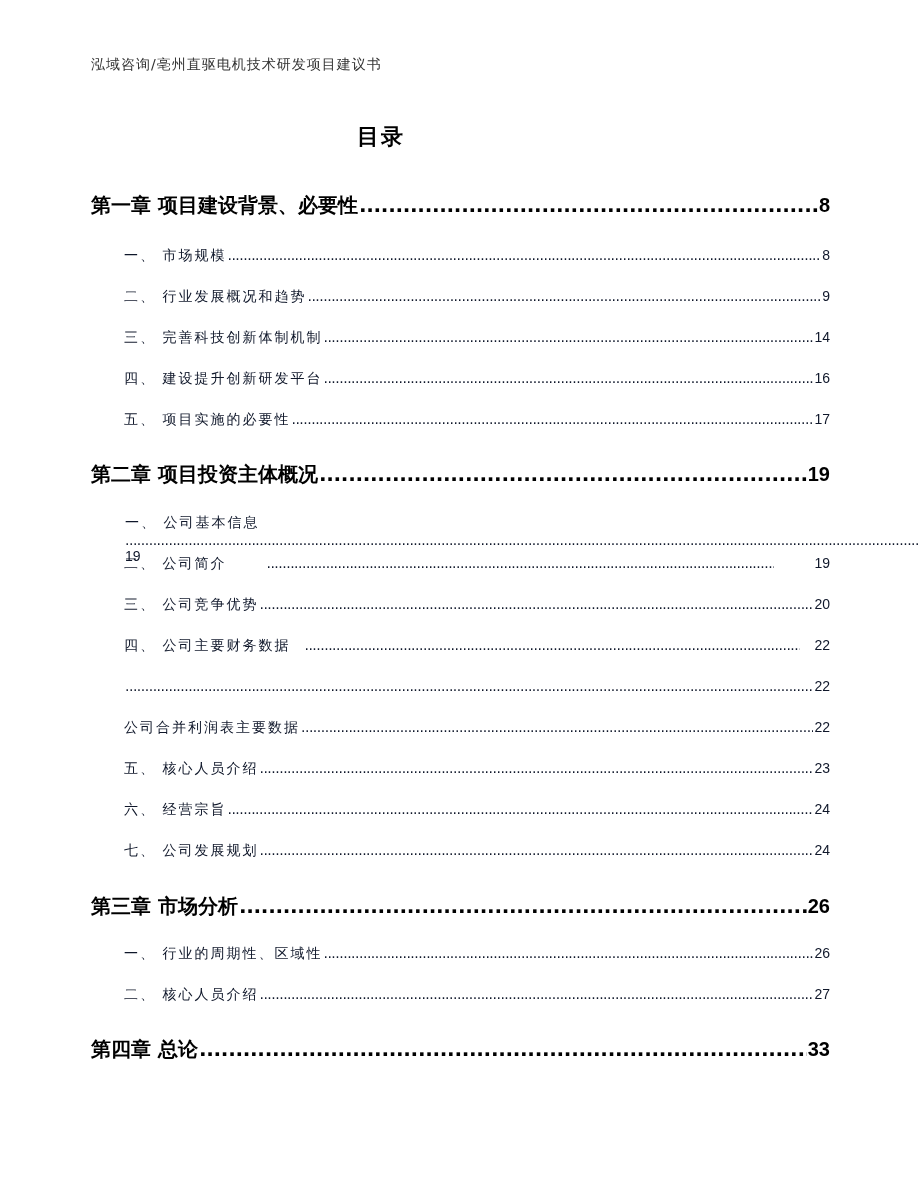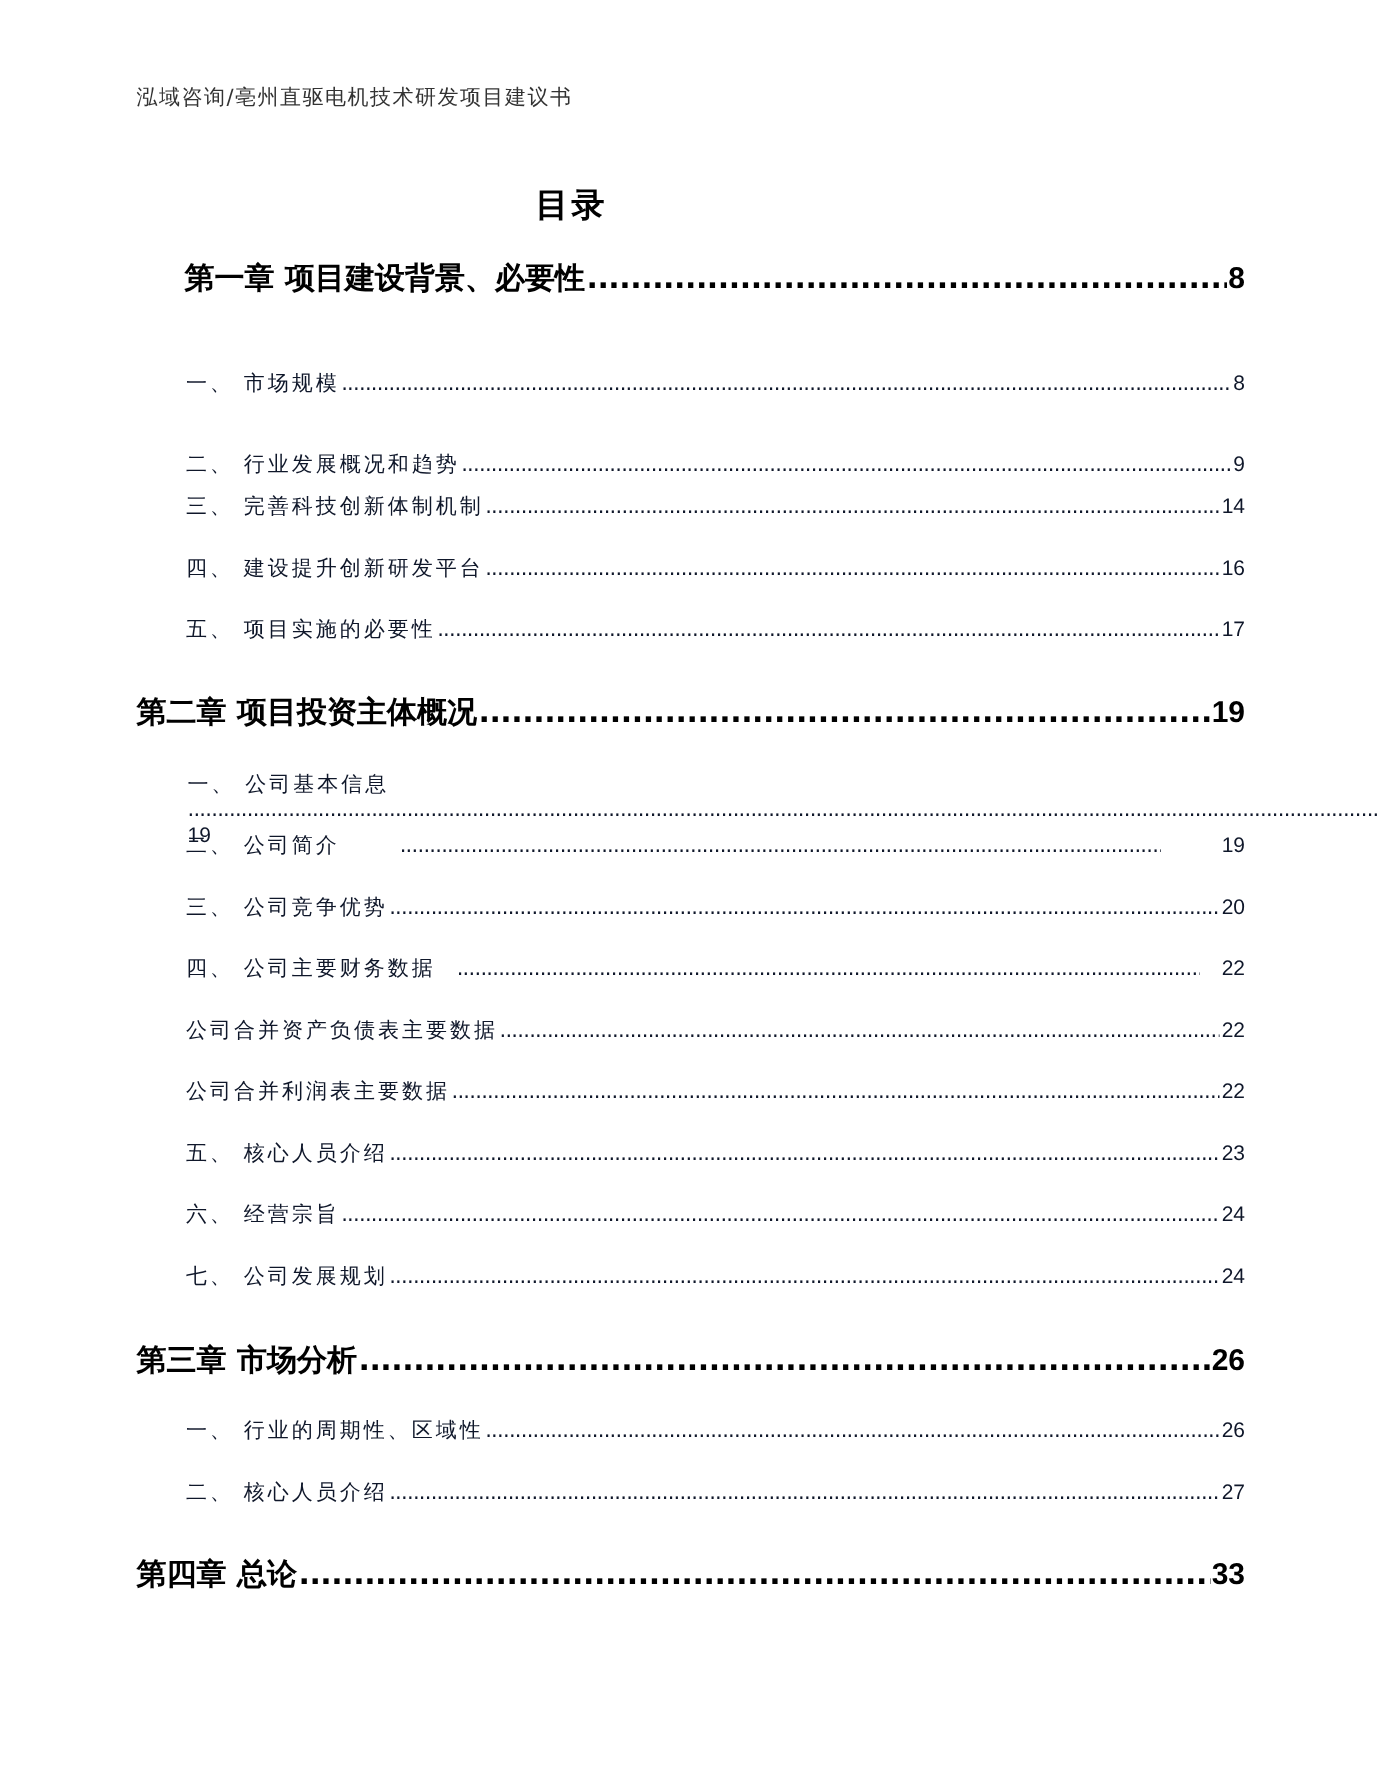--- a/index.html
+++ b/index.html
@@ -20,31 +20,31 @@
     .row.section .dots::after { letter-spacing: -0.5px; }
     .row.indent { padding-left: 33px; left: 0; }
   </style>
 </head>
 <body>
 
 <div class="header">泓域咨询/亳州直驱电机技术研发项目建议书</div>
 <div class="title">目录</div>
 
 <div class="toc" id="toc">
-    <div class="row chapter" style="top: 172px; margin-left: 32px;">
+    <div class="row chapter" style="top: 192px;">
       <span class="label">第一章 项目建设背景、必要性</span>
       <span class="dots"></span>
       <span class="page">8</span>
     </div>
     <div class="row section indent" style="top: 247px;">
       <span class="label">一、 市场规模</span>
       <span class="dots"></span>
       <span class="page">8</span>
     </div>
-    <div class="row section indent" style="top: 301px;">
+    <div class="row section indent" style="top: 288px;">
       <span class="label">二、 行业发展概况和趋势</span>
       <span class="dots"></span>
       <span class="page">9</span>
     </div>
     <div class="row section indent" style="top: 329px;">
       <span class="label">三、 完善科技创新体制机制</span>
       <span class="dots"></span>
       <span class="page">14</span>
     </div>
     <div class="row section indent" style="top: 370px;">
@@ -76,21 +76,20 @@
       <span class="label">三、 公司竞争优势</span>
       <span class="dots"></span>
       <span class="page">20</span>
     </div>
     <div class="row section indent" style="top: 637px; gap: 13px;">
       <span class="label">四、 公司主要财务数据</span>
       <span class="dots"></span>
       <span class="page">22</span>
     </div>
     <div class="row section indent" style="top: 678px;">
-      <span class="label">公司合并资产负债表主要数据</span>
       <span class="dots"></span>
       <span class="page">22</span>
     </div>
     <div class="row section indent" style="top: 719px;">
       <span class="label">公司合并利润表主要数据</span>
       <span class="dots"></span>
       <span class="page">22</span>
     </div>
     <div class="row section indent" style="top: 760px;">
       <span class="label">五、 核心人员介绍</span>

